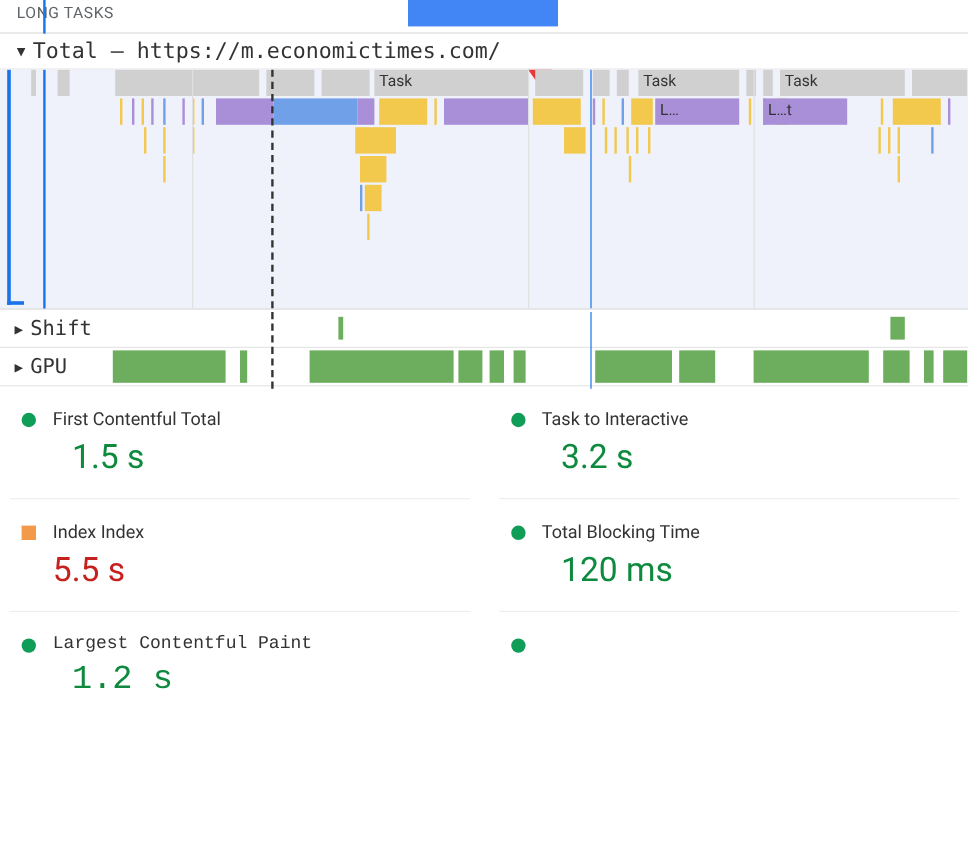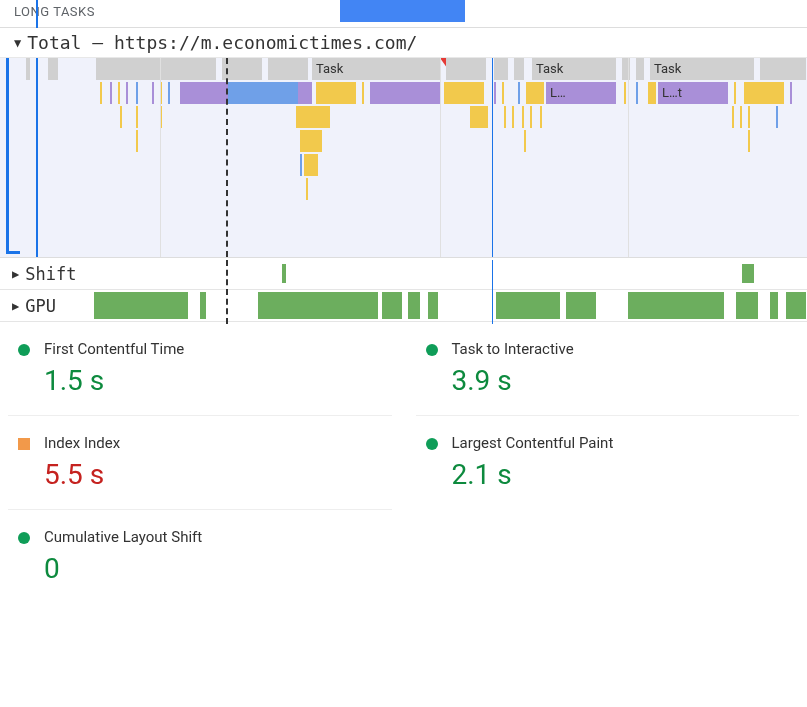--- a/index.html
+++ b/index.html
@@ -140,33 +140,33 @@
     row-gap: 0;
     padding: 0 8px;
   }
   .metric {
     display: flex;
     align-items: flex-start;
     gap: 14px;
     padding: 18px 10px 18px 10px;
     border-bottom: 1px solid #eee;
   }
-  .metric:nth-last-child(-n+2) { border-bottom: none; }
+  .metric:nth-last-child(-n+2) { border-bottom: none; font-family: Liberation Mono, monospace; }
   .metric-dot {
     width: 12px; height: 12px;
     border-radius: 50%;
     margin-top: 4px;
     flex: 0 0 auto;
   }
   .metric-dot.green { background: #0f9d58; }
   .metric-dot.orange { background: #f2994a; border-radius: 0; }
   .metric-body { display: flex; flex-direction: column; gap: 6px; }
   .metric-label { font-size: 15px; color: #333; }
   .metric-value { font-size: 28px; font-weight: 400; }
-  .val-green { color: #0d8a3e; }
+  .val-green { color: #0d8a3e; margin-left: 16px; }
   .val-red { color: #c5221f; }
   .grid-v {
     position: absolute;
     top: 0; bottom: 0;
     width: 1px;
     background: #e0e0e0;
     z-index: 1;
   }
 </style>
 </head>
@@ -228,21 +228,21 @@
     <div class="seg purple" style="left:370px;width:70px"></div>
     <div class="seg yellow" style="left:444px;width:40px"></div>
     <div class="seg thin purple" style="left:494px"></div>
     <div class="seg thin yellow" style="left:502px"></div>
     <div class="seg thin blue" style="left:518px"></div>
     <div class="seg yellow" style="left:526px;width:18px"></div>
     <div class="seg purple" style="left:546px;width:70px"><span>L…</span></div>
     <div class="seg thin yellow" style="left:624px"></div>
     <div class="seg thin blue" style="left:636px"></div>
     <div class="seg yellow" style="left:648px;width:8px"></div>
-    <div class="seg purple" style="left:658px;width:70px"><span>L…t</span></div>
+    <div class="seg purple" style="left:636px;width:70px"><span>L…t</span></div>
     <div class="seg thin yellow" style="left:734px"></div>
     <div class="seg yellow" style="left:744px;width:40px"></div>
     <div class="seg thin purple" style="left:790px"></div>
   </div>
 
   <div class="flame-row" style="top:48px">
     <div class="seg thin yellow" style="left:120px"></div>
     <div class="seg thin yellow" style="left:136px"></div>
     <div class="seg thin yellow" style="left:160px"></div>
     <div class="seg yellow" style="left:296px;width:34px"></div>
@@ -303,45 +303,48 @@
 
     <div class="dash-line" style="left:226px;top:-32px;height:64px"></div>
     <div class="blue-thin-line" style="left:492px;top:-32px;height:64px"></div>
   </div>
 </div>
 
 <div class="metrics">
   <div class="metric">
     <div class="metric-dot green"></div>
     <div class="metric-body">
-      <span class="metric-label">First Contentful Time</span>
+      <span class="metric-label">First Contentful Total</span>
       <span class="metric-value val-green">1.5 s</span>
     </div>
   </div>
   <div class="metric">
     <div class="metric-dot green"></div>
     <div class="metric-body">
       <span class="metric-label">Task to Interactive</span>
-      <span class="metric-value val-green">3.9 s</span>
+      <span class="metric-value val-green">3.2 s</span>
     </div>
   </div>
   <div class="metric">
     <div class="metric-dot orange"></div>
     <div class="metric-body">
       <span class="metric-label">Index Index</span>
       <span class="metric-value val-red">5.5 s</span>
     </div>
   </div>
   <div class="metric">
     <div class="metric-dot green"></div>
     <div class="metric-body">
+      <span class="metric-label">Total Blocking Time</span>
+      <span class="metric-value val-green">120 ms</span>
+    </div>
+  </div>
+  <div class="metric">
+    <div class="metric-dot green"></div>
+    <div class="metric-body">
       <span class="metric-label">Largest Contentful Paint</span>
-      <span class="metric-value val-green">2.1 s</span>
-    </div>
-  </div>
-  <div class="metric">
-    <div class="metric-dot green"></div>
-    <div class="metric-body">
-      <span class="metric-label">Cumulative Layout Shift</span>
-      <span class="metric-value val-green">0</span>
-    </div>
+      <span class="metric-value val-green">1.2 s</span>
+    </div>
+  </div>
+  <div class="metric">
+    <div class="metric-dot green"></div>
   </div>
 </div>
 
 </body></html>

